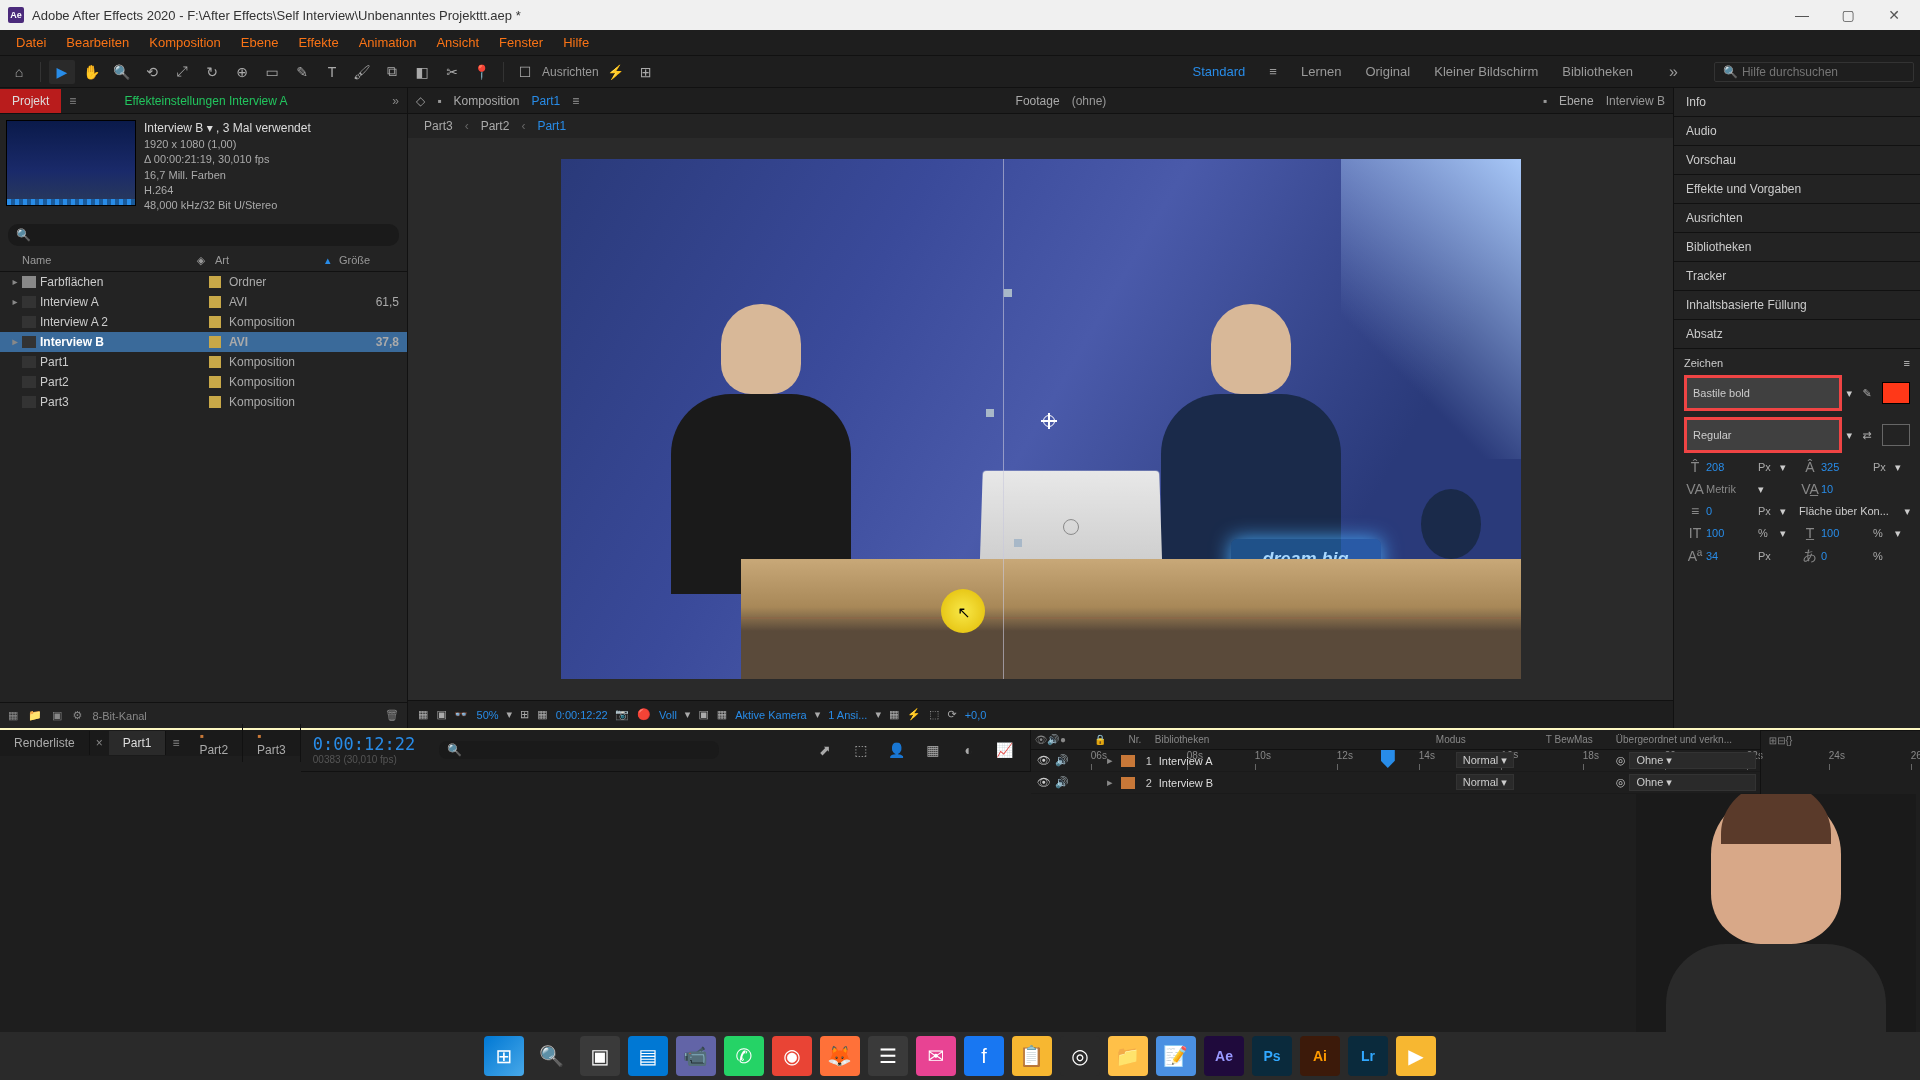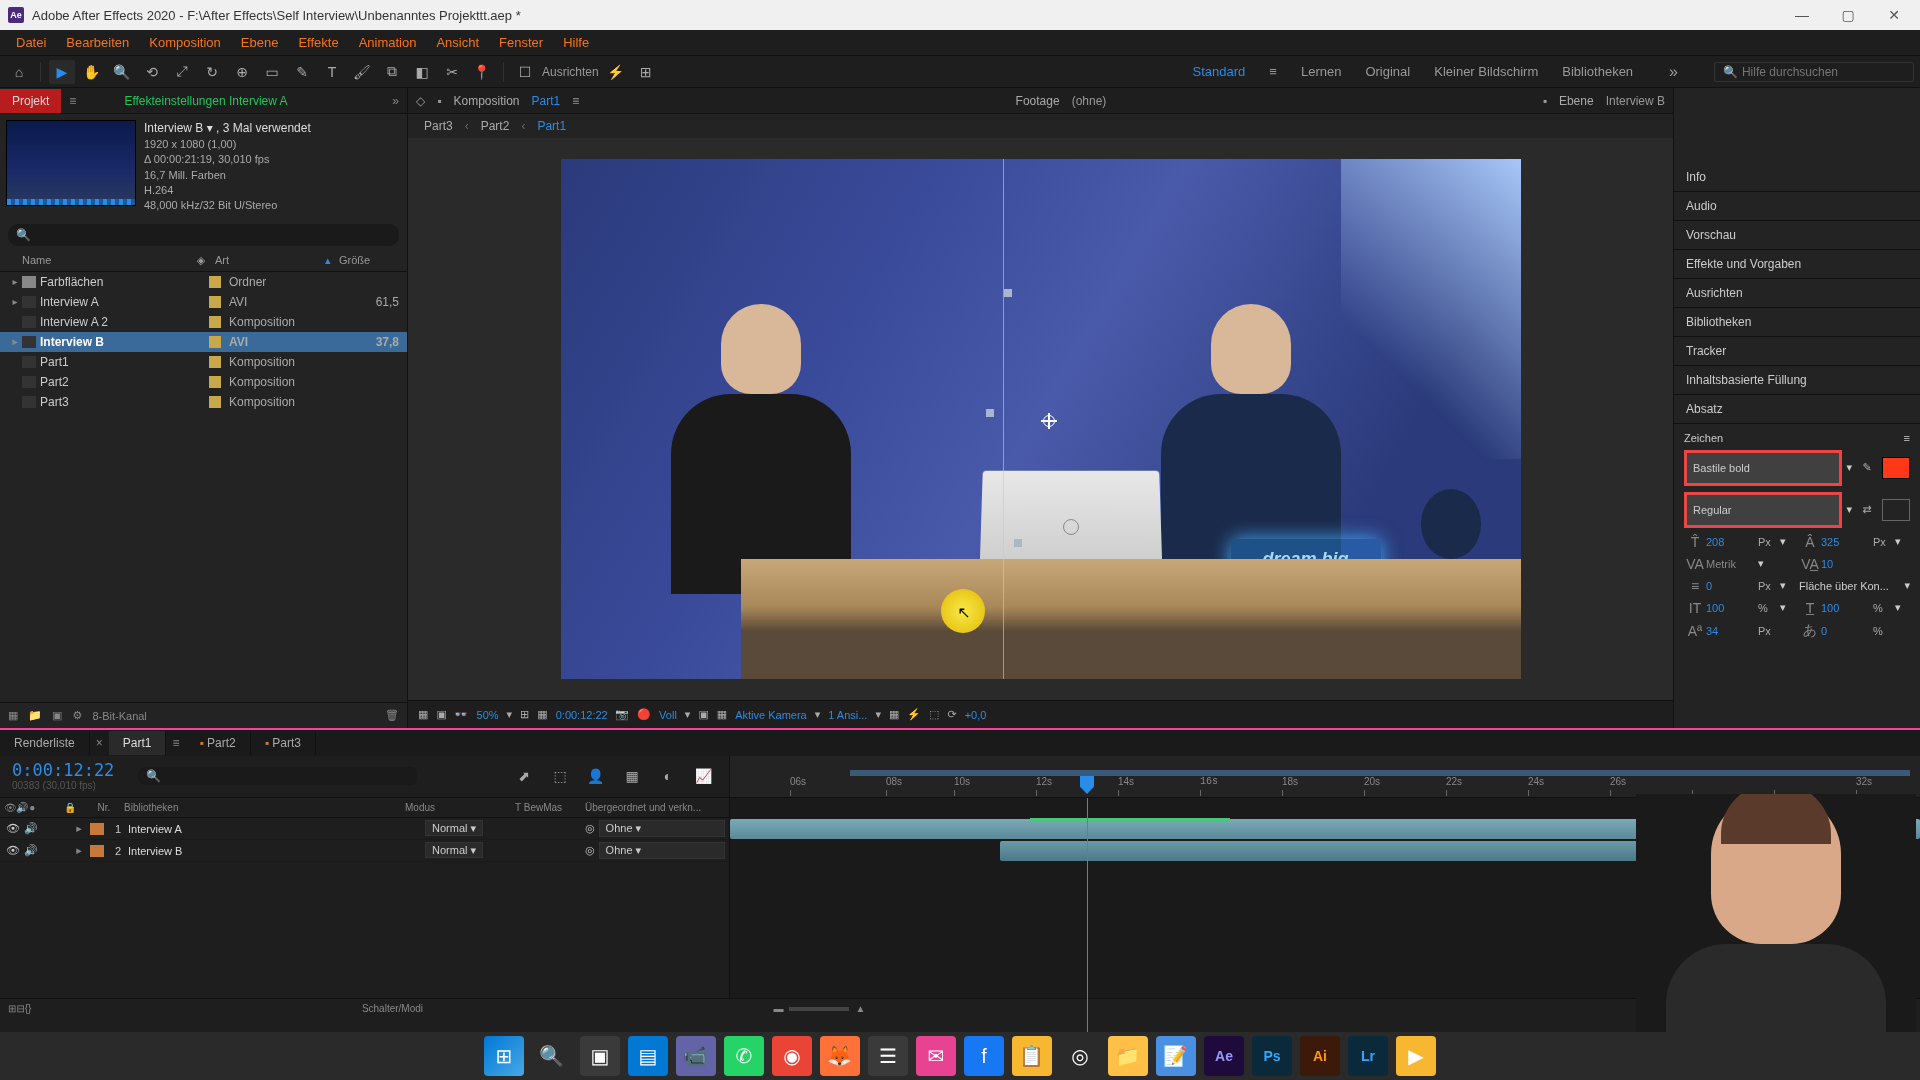--- a/index.html
+++ b/index.html
@@ -99,35 +99,35 @@
 .anchor::after { top: 7px; left: 0; height: 2px; width: 16px; }
 .anchor-ring { position: absolute; top: 2px; left: 2px; width: 12px; height: 12px; border: 1px solid #fff; border-radius: 50%; }
 .handle { position: absolute; width: 8px; height: 8px; background: #a8b8c8; }
 .mask-line { position: absolute; top: 0; left: 442px; width: 1px; height: 100%; background: rgba(200,200,220,0.6); }
 
 .viewer-footer { height: 28px; background: #1e1e1e; display: flex; align-items: center; gap: 8px; padding: 0 10px; font-size: 11px; color: #aaa; border-top: 1px solid #111; }
 .vf-item { cursor: pointer; }
 .vf-drop { color: #288ce8; }
 
 
-.right-panels { width: 246px; background: #232323; display: flex; flex-direction: column; justify-content: center; }
+.right-panels { width: 246px; background: #232323; display: flex; flex-direction: column; }
 .rp-section { border-bottom: 1px solid #111; padding: 7px 12px; font-size: 12px; color: #ccc; cursor: pointer; }
 .char-panel { padding: 8px 10px; font-size: 11px; }
 .char-header { display: flex; justify-content: space-between; padding-bottom: 6px; }
 .char-row { display: flex; align-items: center; gap: 4px; margin-bottom: 6px; }
 .char-font { flex: 1; background: #404040; border: 3px solid #ef4444; padding: 9px 6px; color: #ccc; }
 .char-tool { width: 22px; height: 22px; display: flex; align-items: center; justify-content: center; color: #aaa; cursor: pointer; }
 .char-fill { width: 28px; height: 22px; background: #ff3818; border: 1px solid #000; cursor: pointer; }
 .char-val { color: #288ce8; width: 52px; }
 .char-lbl { width: 22px; text-align: center; color: #888; font-size: 14px; }
 .char-unit { color: #aaa; width: 22px; }
 .char-half { flex: 1; display: flex; align-items: center; }
 
 
-.timeline { height: 290px; background: #1e1e1e; border-top: 2px solid #ec4899; display: flex; flex-direction: column; }
+.timeline { height: 290px; background: #1e1e1e; border-top: 2px solid #fef9c3; display: flex; }
 .tl-tabs { height: 26px; display: flex; align-items: center; background: #1a1a1a; font-size: 12px; }
 .tl-tab { padding: 5px 14px; color: #aaa; cursor: pointer; border-right: 1px solid #111; }
 .tl-tab.active { background: #2a2a2a; color: #ddd; }
 .tl-tab-x { padding: 0 6px; color: #888; }
 .tl-header { display: flex; height: 42px; border-bottom: 1px solid #111; }
 .tl-left { width: 730px; display: flex; flex-direction: column; border-right: 1px solid #111; }
 .tl-time { padding: 4px 12px; }
 .tl-time-code { color: #288ce8; font-size: 17px; font-family: monospace; }
 .tl-time-sub { color: #555; font-size: 10px; }
 .tl-search { flex: 1; display: flex; align-items: center; padding: 0 12px; gap: 8px; }

